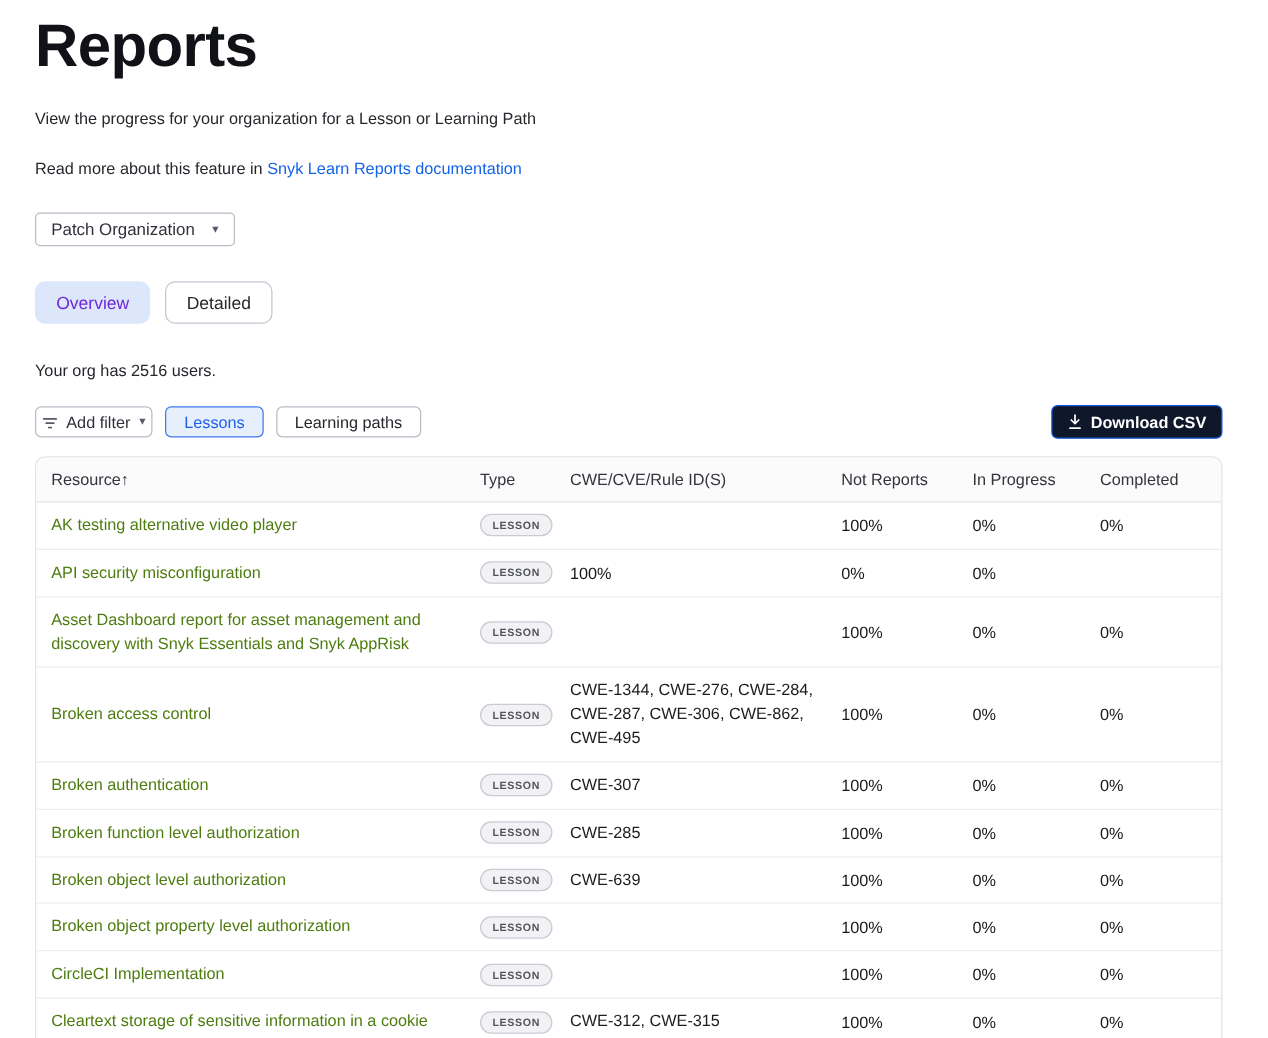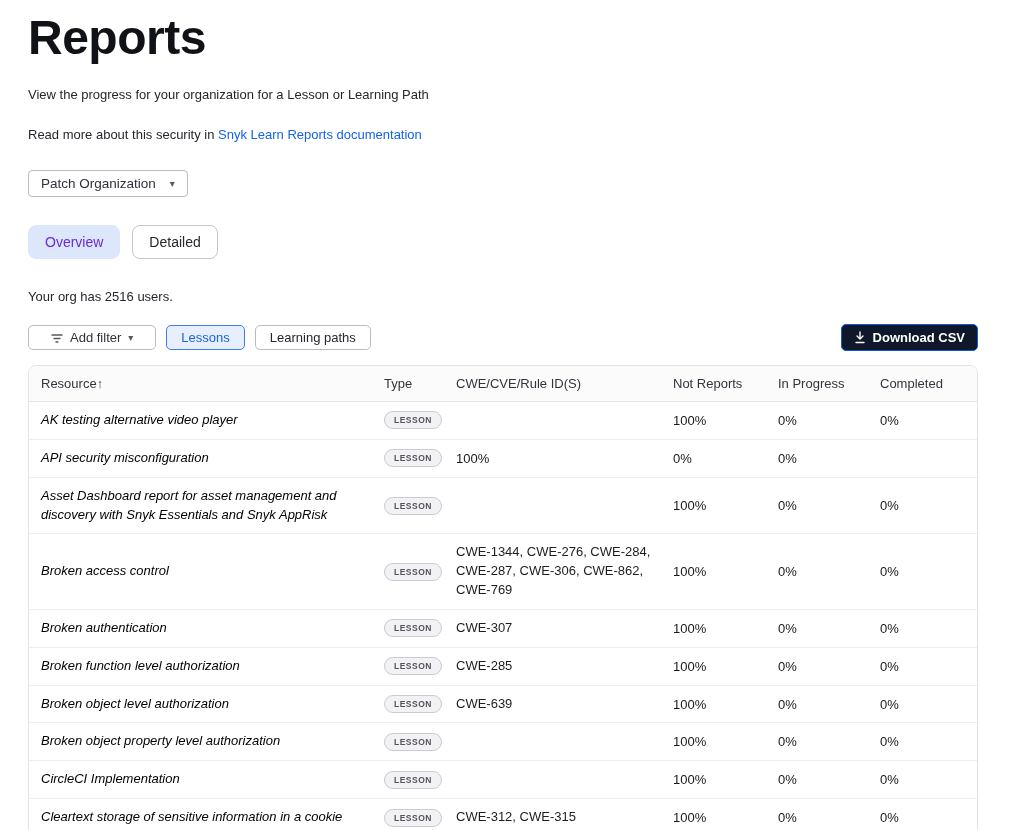--- a/index.html
+++ b/index.html
@@ -38,21 +38,21 @@
   }
   .tab.active { background: #dce7fb; color: #6d28d9; border-color: #dce7fb; }
   .tab.inactive { background: #fff; color: #26272d; border-color: #c3c6cf; }
 
   .org-users { margin-top: 30px; font-size: 13px; color: #26272d; }
 
   .toolbar { margin-top: 20px; display: flex; align-items: center; gap: 10px; }
   .toolbar .spacer { flex: 1; }
   .btn-sm {
     display: inline-flex; align-items: center; gap: 7px;
-    border-radius: 5px; padding: 4px 22px; font-size: 13px;
+    border-radius: 5px; padding: 4px 5px; font-size: 13px;
     cursor: pointer; font-family: inherit;
   }
   .btn-filter { background: #fff; border: 1px solid #b9bcc5; color: #30323a; }
   .btn-lessons { background: #e7effd; border: 1px solid #3f7bea; color: #1b63e4; padding: 4px 14px; }
   .btn-paths { background: #fff; border: 1px solid #b9bcc5; color: #26272d; padding: 4px 14px; }
   .btn-download {
     background: #0f172a; border: 1px solid #1458e0; color: #fff;
     padding: 5px 12px; font-weight: 600; border-radius: 5px;
     display: inline-flex; align-items: center; gap: 7px; font-size: 13px;
     cursor: pointer; font-family: inherit;
@@ -81,21 +81,21 @@
   .th { display: flex; align-items: center; gap: 0; padding-right: 10px; }
   .sort-arrow { font-size: 13px; color: #33343c; cursor: pointer; }
   .tbody-row {
     border-bottom: 1px solid #ededf1;
     min-height: 37px;
     font-size: 13px;
     padding-top: 9px; padding-bottom: 9px;
   }
   .tbody-row:last-of-type { border-bottom: 1px solid #ededf1; }
   .cell { padding-right: 14px; }
-  .cell-resource a { color: #000000; text-decoration: none; line-height: 1.45; font-style: italic; }
+  .cell-resource a { color: #4d7c0f; text-decoration: none; line-height: 1.45; }
   .badge {
     display: inline-block;
     font-size: 8.5px; font-weight: 600; letter-spacing: 0.5px;
     color: #53555e; background: #f2f2f5;
     border: 1px solid #c9cad3; border-radius: 9px;
     padding: 3px 9px; text-transform: uppercase;
   }
   .cell-cwe { line-height: 1.45; color: #1c1d21; }
   .pct { color: #17181c; }
 
@@ -108,21 +108,21 @@
 </style>
 </head>
 <body>
 
 
 
 <h1 class="page-title">Reports</h1>
 
 <p class="subtitle">View the progress for your organization for a Lesson or Learning Path</p>
 
-<p class="readmore"><span>Read more about this security in </span><a class="link">Snyk Learn Reports documentation</a></p>
+<p class="readmore"><span>Read more about this feature in </span><a class="link">Snyk Learn Reports documentation</a></p>
 
 <button class="select-btn">
   <span>Patch Organization</span>
   <span class="caret">▾</span>
 </button>
 
 <div class="tabs">
   <button class="tab active">Overview</button>
   <button class="tab inactive">Detailed</button>
 </div>
@@ -192,21 +192,21 @@
       <div class="cell"><span class="badge">LESSON</span></div>
       <div class="cell cell-cwe"></div>
       <div class="cell pct">100%</div>
       <div class="cell pct">0%</div>
       <div class="cell pct">0%</div>
     </div>
 
     <div class="trow tbody-row">
       <div class="cell cell-resource"><a>Broken access control</a></div>
       <div class="cell"><span class="badge">LESSON</span></div>
-      <div class="cell cell-cwe">CWE-1344, CWE-276, CWE-284, CWE-287, CWE-306, CWE-862, CWE-769</div>
+      <div class="cell cell-cwe">CWE-1344, CWE-276, CWE-284, CWE-287, CWE-306, CWE-862, CWE-495</div>
       <div class="cell pct">100%</div>
       <div class="cell pct">0%</div>
       <div class="cell pct">0%</div>
     </div>
 
     <div class="trow tbody-row">
       <div class="cell cell-resource"><a>Broken authentication</a></div>
       <div class="cell"><span class="badge">LESSON</span></div>
       <div class="cell cell-cwe">CWE-307</div>
       <div class="cell pct">100%</div>

